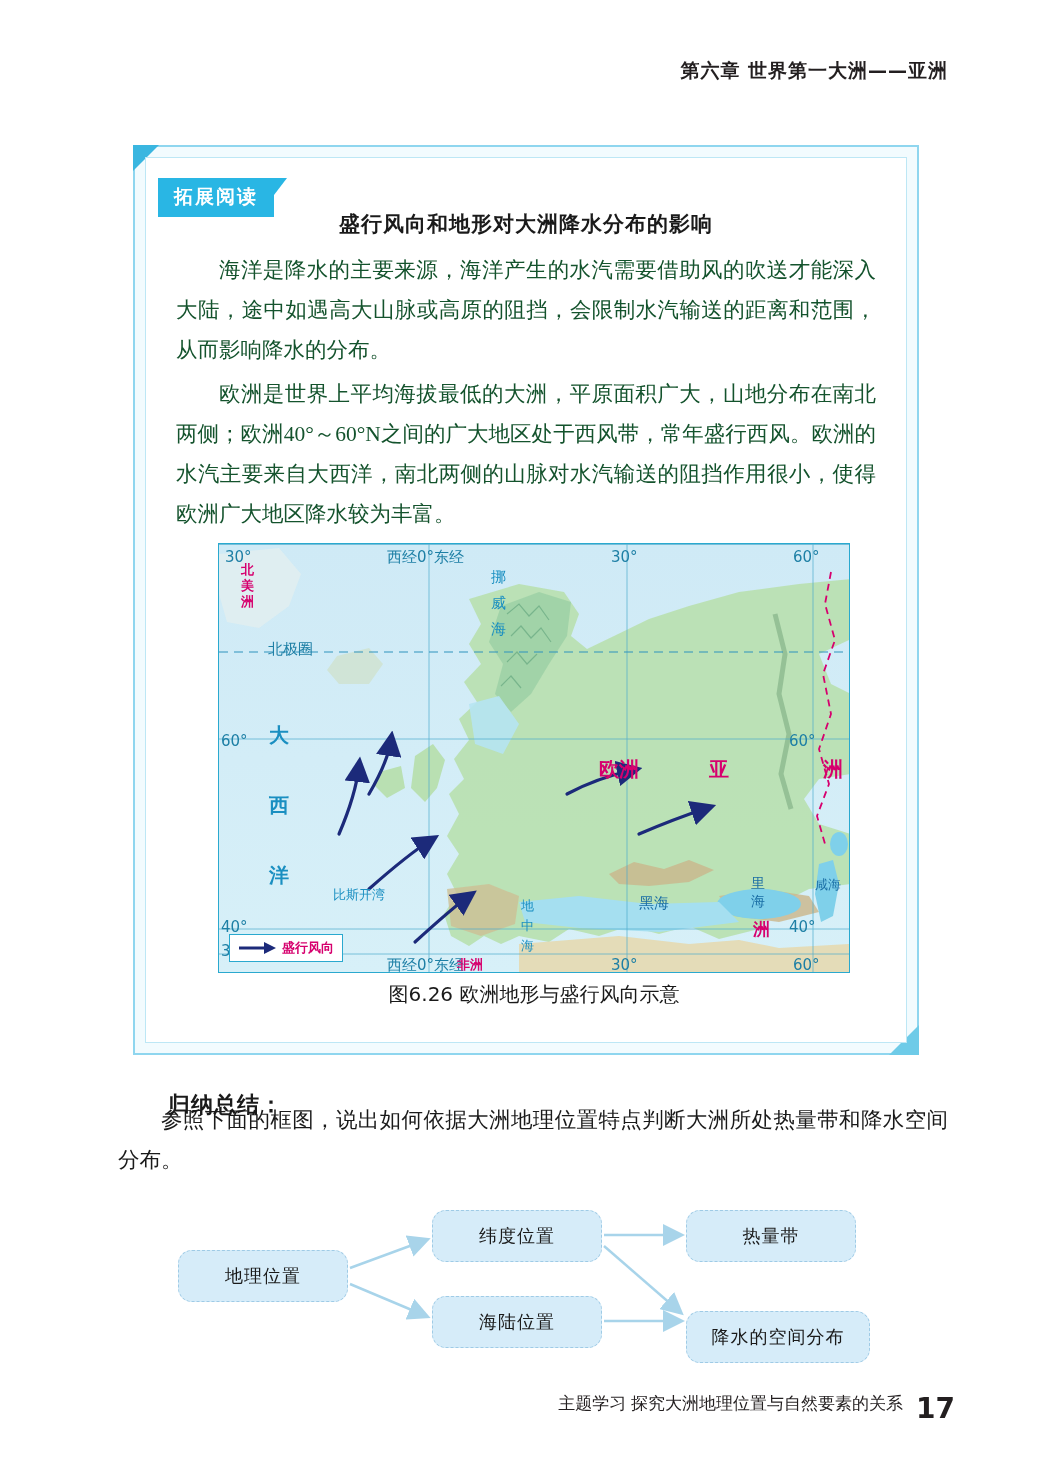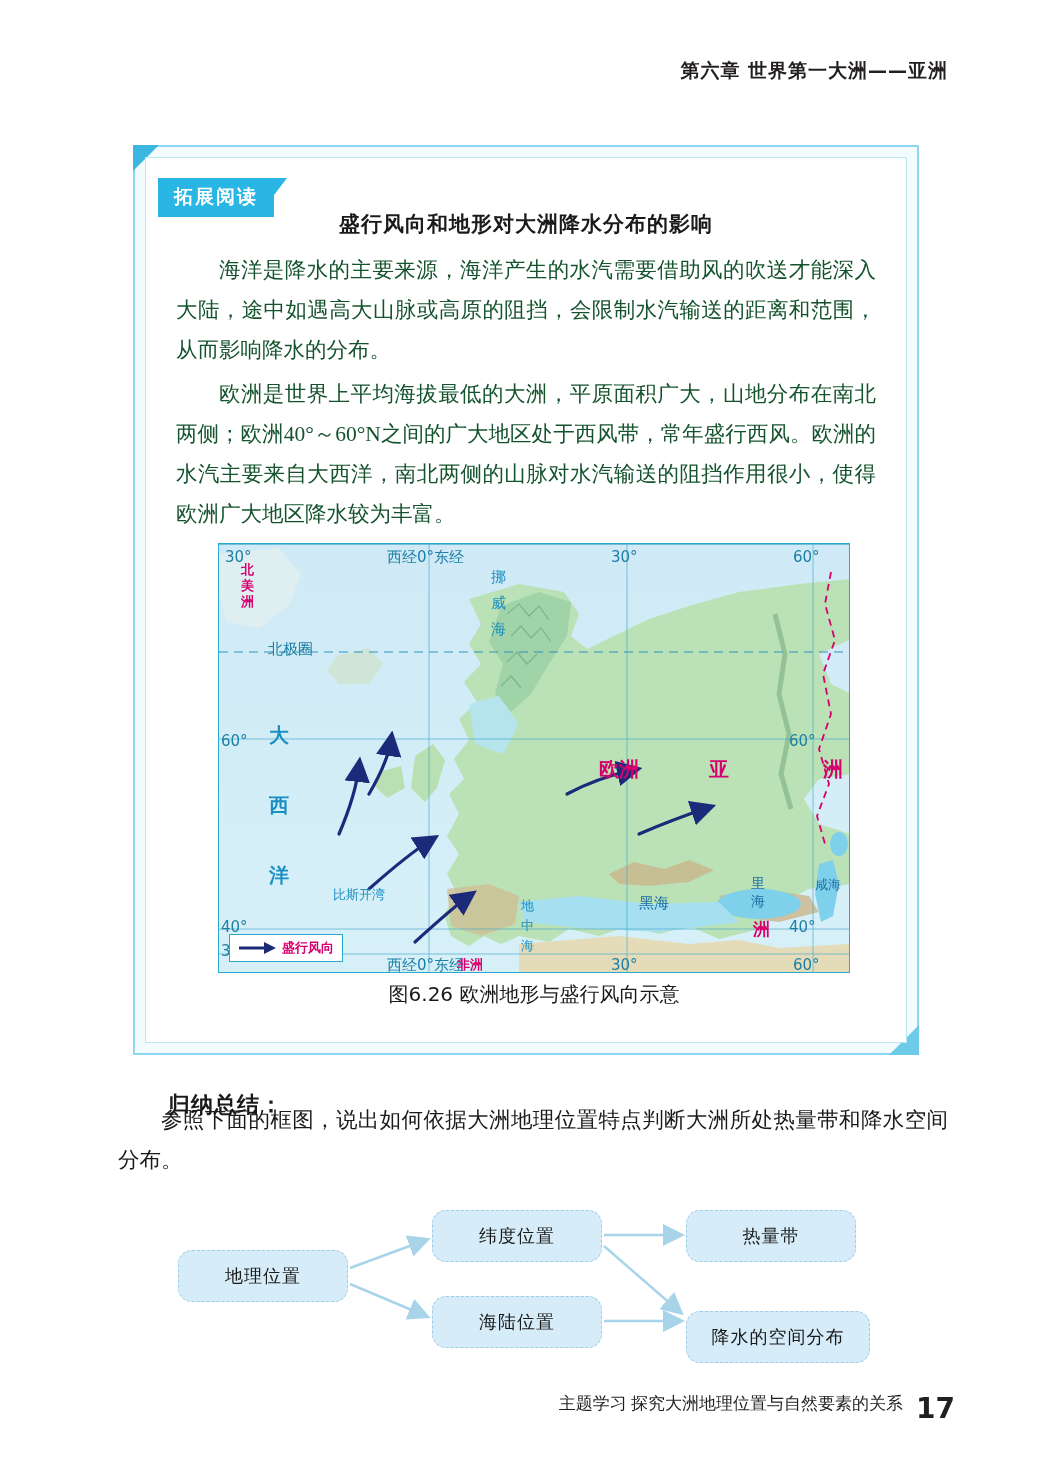--- a/index.html
+++ b/index.html
@@ -223,21 +223,21 @@
   .node-heat  { left: 516px; top: 2px;   width: 168px; height: 50px; }
   .node-rain  { left: 516px; top: 88px;  width: 182px; height: 50px; margin-top: 15px; }
 
   
   .footer-text {
     position: absolute;
     right: 140px;
     bottom: 58px;
     font-size: 17px;
     color: #231f20;
-    font-family: Liberation Serif, serif;
+    font-family: Liberation Sans, sans-serif;
   }
   .page-number {
     position: absolute;
     right: 88px;
     bottom: 48px;
     font-size: 28px;
     font-weight: bold;
     color: #231f20;
     font-family: "DejaVu Sans", "Liberation Sans", sans-serif;
   }

